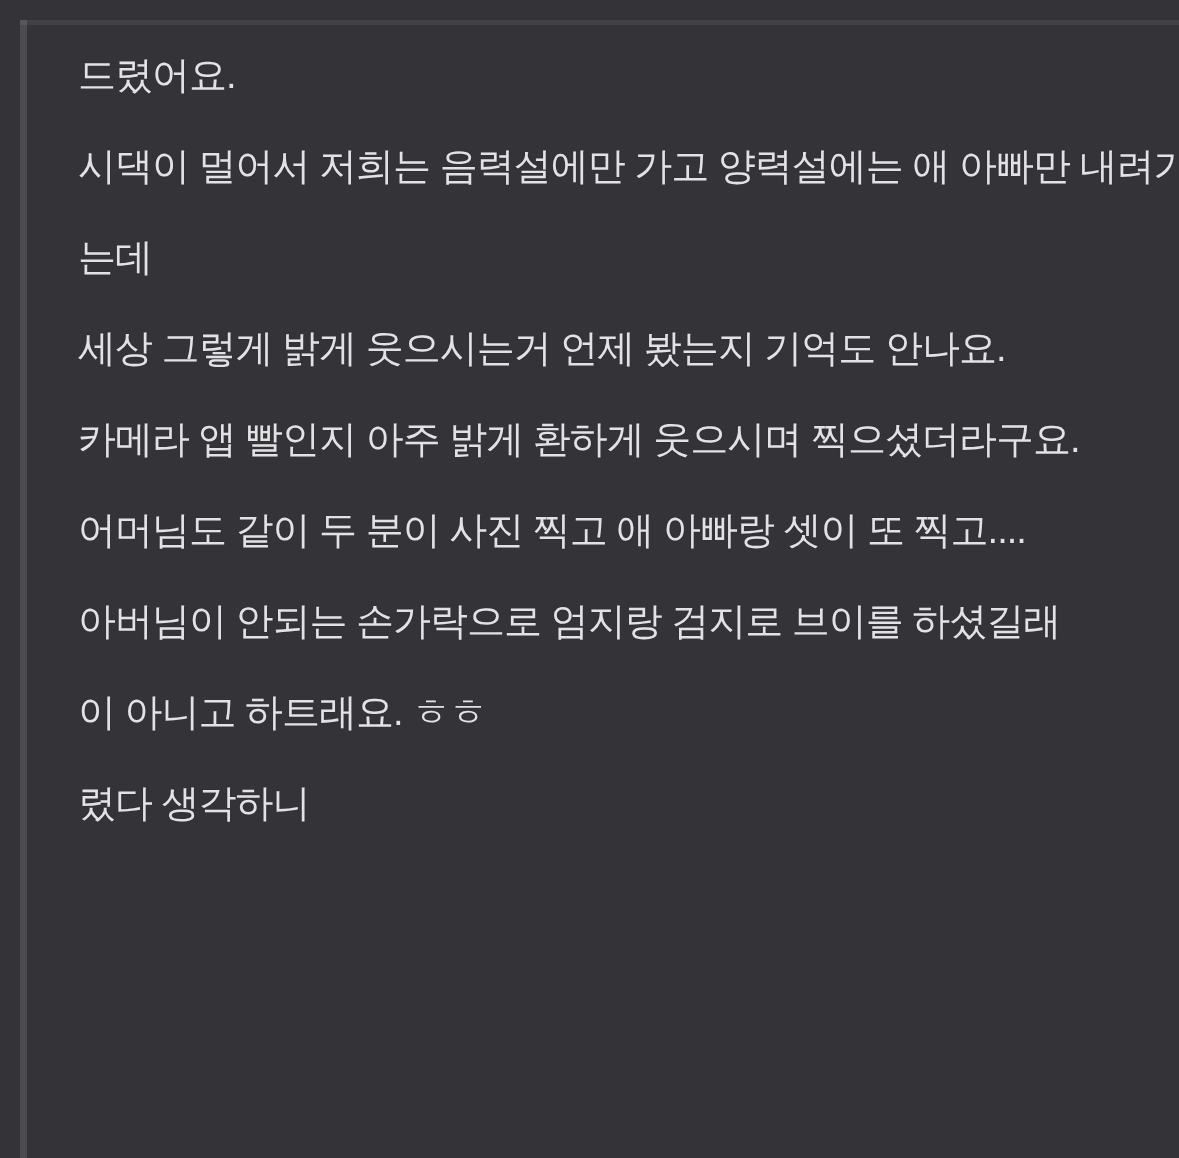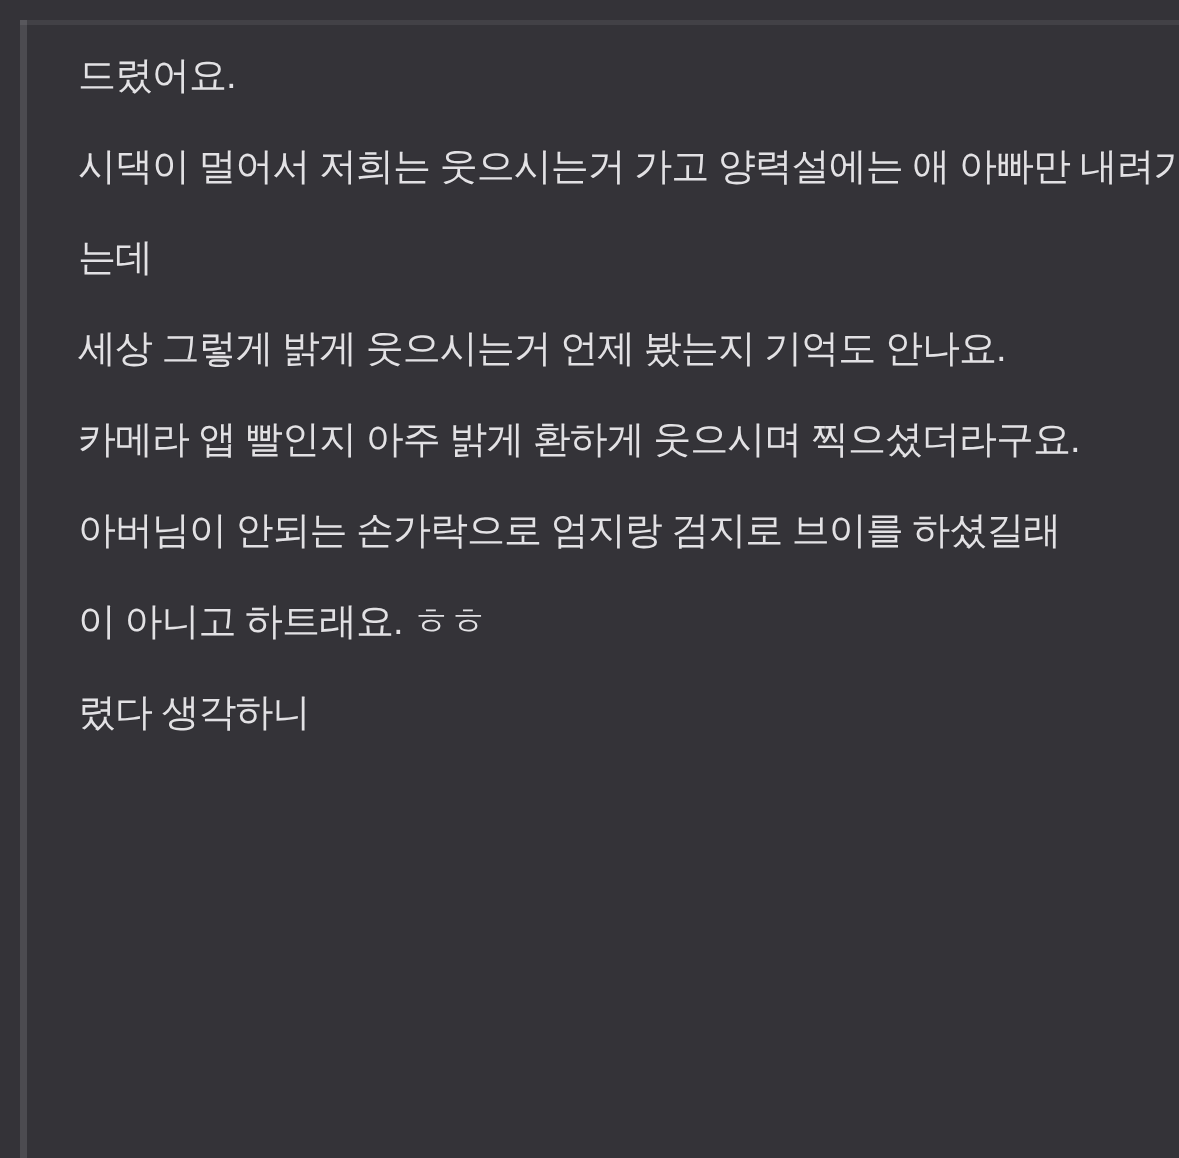--- a/index.html
+++ b/index.html
@@ -57,21 +57,22 @@
 </head>
 <body>
 
 <div class="screen">
   <div class="edge-left"></div>
   <div class="edge-top"></div>
   <div class="edge-bottom"></div>
 
   <div class="post">
     <div class="line">드렸어요.</div>
-    <div class="line">시댁이 멀어서 저희는 웃으시는거 가고 양력설에는 애 아빠만 내려가</div>
+    <div class="line">시댁이 멀어서 저희는 음력설에만 가고 양력설에는 애 아빠만 내려가</div>
     <div class="line">는데</div>
     <div class="line">세상 그렇게 밝게 웃으시는거 언제 봤는지 기억도 안나요.</div>
     <div class="line">카메라 앱 빨인지 아주 밝게 환하게 웃으시며 찍으셨더라구요.</div>
+    <div class="line">어머님도 같이 두 분이 사진 찍고 애 아빠랑 셋이 또 찍고....</div>
     <div class="line">아버님이 안되는 손가락으로 엄지랑 검지로 브이를 하셨길래</div>
     <div class="line">이 아니고 하트래요. ㅎㅎ</div>
     <div class="line">렸다 생각하니</div>
   </div>
 </div>
 
 </body></html>

